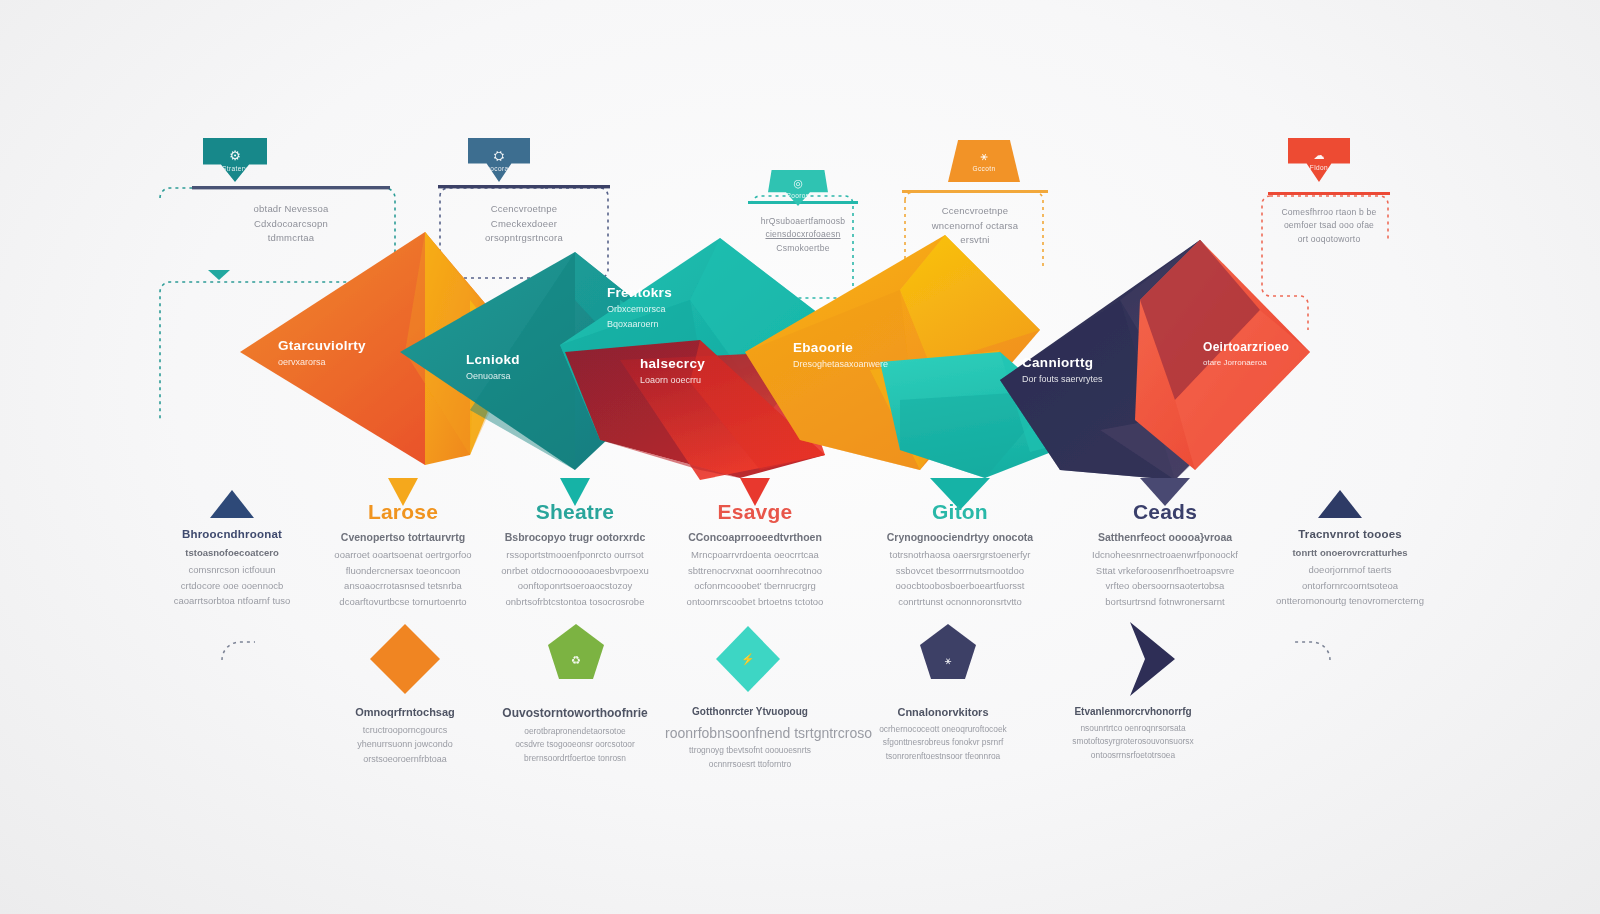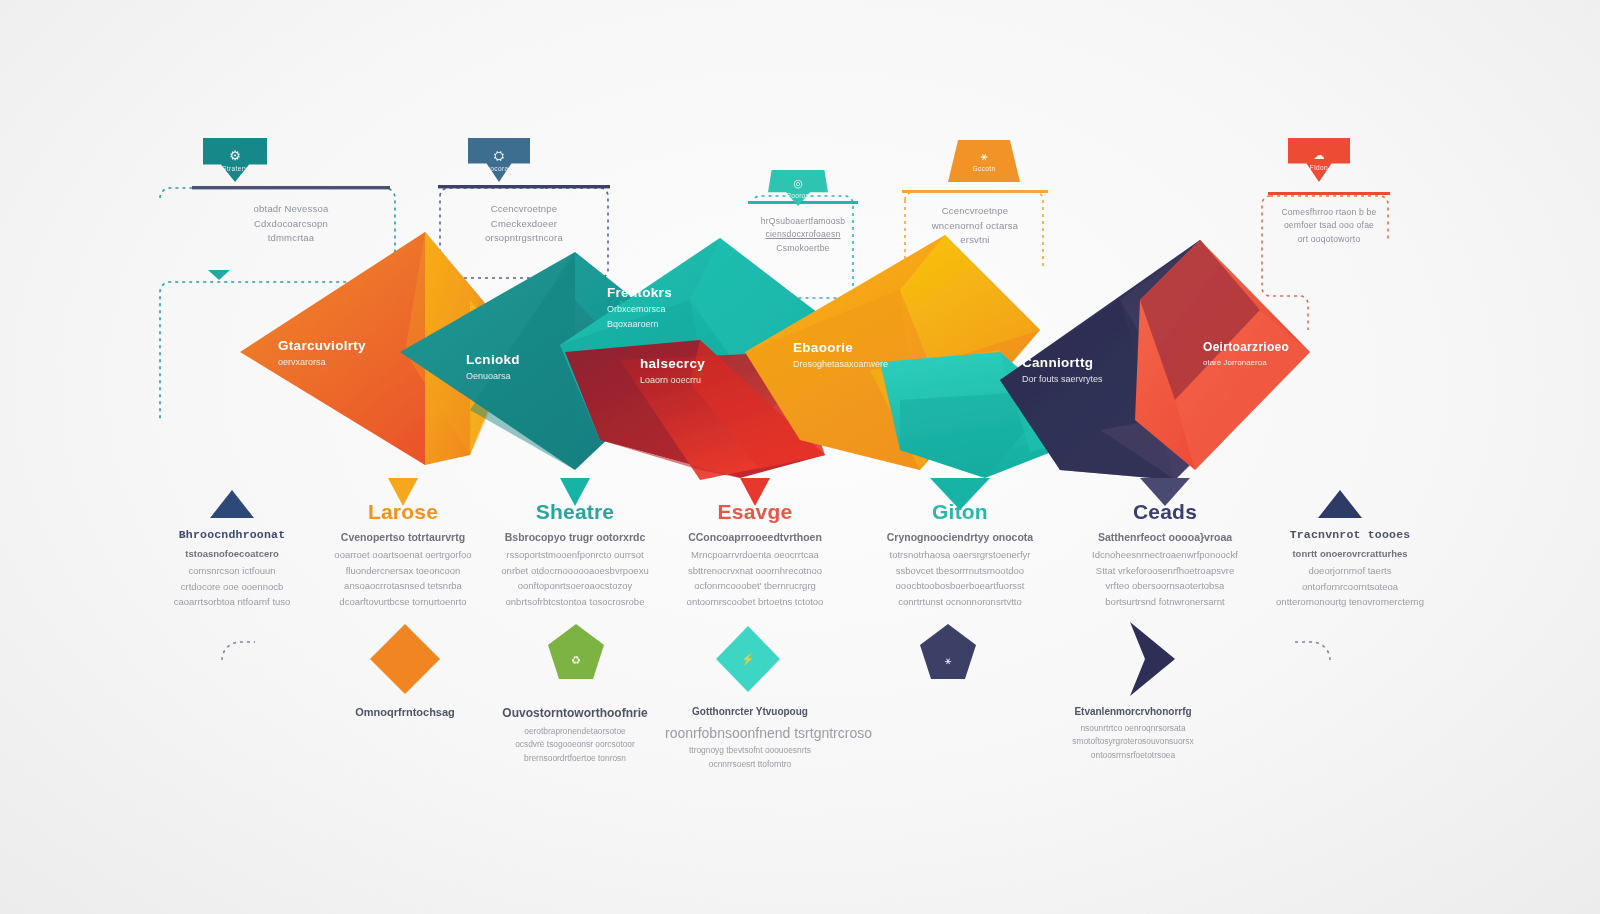--- a/index.html
+++ b/index.html
@@ -62,21 +62,21 @@
   }
   .col .col-sub {
     font-size: 10.5px; font-weight: 700; color: #6f727c;
     margin-top: 7px; filter: blur(0.45px); white-space: nowrap;
   }
   .col .col-body { margin-top: 4px; }
   .col .col-body div {
     font-size: 9.5px; line-height: 1.65; color: #9a9ca4;
     filter: blur(0.45px); white-space: nowrap;
   }
-  .col.small .col-title { font-size: 11.5px; font-weight: 700; color: #4e5364; font-family: Liberation Mono, monospace; }
+  .col.small .col-title { font-size: 11.5px; font-weight: 700; color: #4e5364; }
 
   
   .tl-node { position: absolute; display:flex; align-items:center; justify-content:center; color:#fff; }
   .tl-node .tico { font-size: 11px; opacity: .92; }
   .tl-cap { position: absolute; text-align: center; width: 170px; }
   .tl-cap .t1 {
     font-size: 11px; font-weight: 700; color: #4f5464;
     filter: blur(0.45px); white-space: nowrap;
   }
   .tl-cap .t2 { margin-top: 5px; }
@@ -418,37 +418,50 @@
   </div>
   <div class="tl-node" style="left:732px; top:643px; width:32px; height:32px;">
     <span class="tico">⚡</span>
   </div>
   <div class="tl-node" style="left:932px; top:644px; width:32px; height:32px;">
     <span class="tico">⚹</span>
   </div>
 
   <div class="tl-cap" style="left:320px; top:706px;">
     <div class="t1">Omnoqrfrntochsag</div>
+    <div class="t2">
+      <div>tcructrooporncgourcs</div>
+      <div>yhenurrsuonn jowcondo</div>
+      <div>orstsoeoroernfrbtoaa</div>
+    </div>
   </div>
   <div class="tl-cap" style="left:490px; top:706px;">
     <div class="t1" style="font-size:12px;">Ouvostorntoworthoofnrie</div>
     <div class="t2">
       <div style="font-size:8.4px;">oerotbrapronendetaorsotoe</div>
       <div style="font-size:8.4px;">ocsdvre tsogooeonsr oorcsotoor</div>
       <div style="font-size:8.4px;">brernsoordrtfoertoe tonrosn</div>
     </div>
   </div>
   <div class="tl-cap" style="left:665px; top:706px;">
     <div class="t1" style="font-size:10px;">Gotthonrcter Ytvuopoug</div>
     <div class="t2">
       <div style="font-size:14px;">roonrfobnsoonfnend tsrtgntrcroso</div>
       <div style="font-size:8.4px;">ttrognoyg tbevtsofnt ooouoesnrts</div>
       <div style="font-size:8.4px;">ocnnrrsoesrt ttoforntro</div>
     </div>
   </div>
+  <div class="tl-cap" style="left:858px; top:706px;">
+    <div class="t1">Cnnalonorvkitors</div>
+    <div class="t2">
+      <div style="font-size:8.4px;">ocrhernococeott oneoqruroftocoek</div>
+      <div style="font-size:8.4px;">sfgonttnesrobreus fonokvr psrnrf</div>
+      <div style="font-size:8.4px;">tsonrorenftoestnsoor tfeonnroa</div>
+    </div>
+  </div>
   <div class="tl-cap" style="left:1048px; top:706px;">
     <div class="t1" style="font-size:10px;">Etvanlenmorcrvhonorrfg</div>
     <div class="t2">
       <div style="font-size:8.4px;">nsounrtrtco oenroqnrsorsata</div>
       <div style="font-size:8.4px;">smotoftosyrgroterosouvonsuorsx</div>
       <div style="font-size:8.4px;">ontoosrrnsrfoetotrsoea</div>
     </div>
   </div>
 
 </div>

